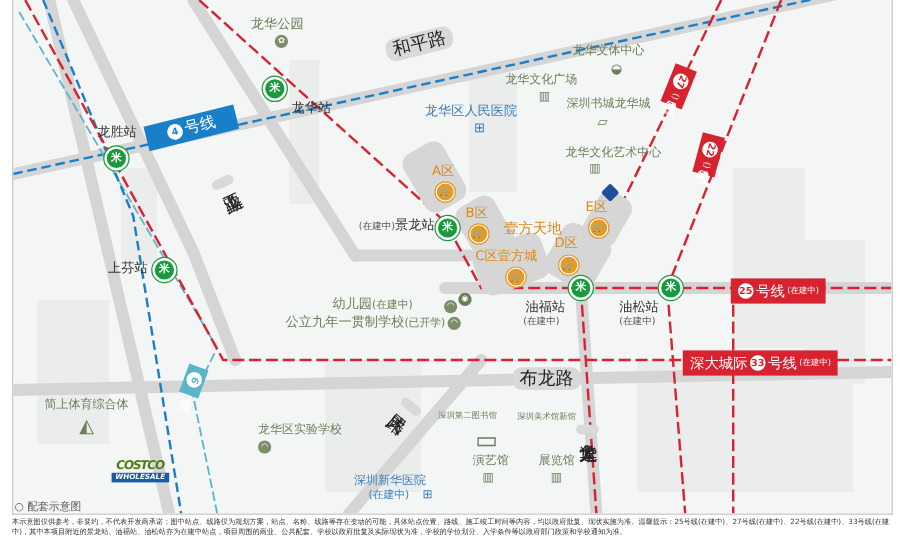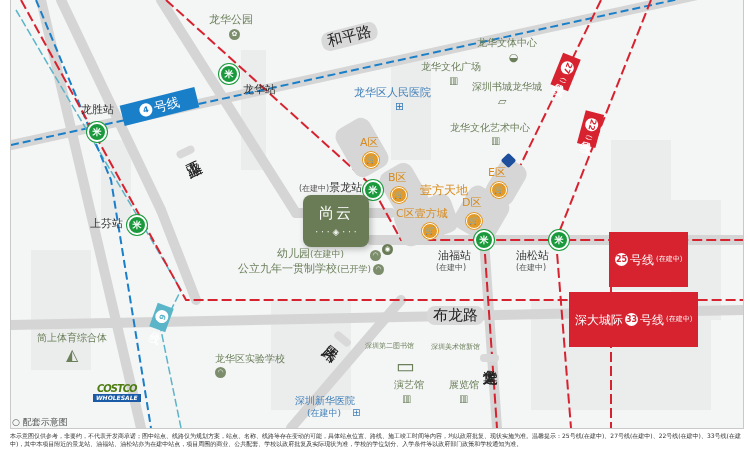--- a/index.html
+++ b/index.html
@@ -11,21 +11,21 @@
   .dark{color:#333;}
   .blue{color:#3f7fb8;}
   .orange{color:#d88a1a;}
   .small{font-size:9px;}
   .s10{font-size:10px;}
   .s11{font-size:11px;}
   .s12{font-size:12px;}
   .sub{font-size:8px;color:#555;}
   .station{position:absolute;width:16px;height:16px;border-radius:50%;background:#1a9a3c;border:2px solid #fff;box-shadow:0 0 0 1px #1a9a3c;color:#fff;font-size:9px;font-weight:bold;display:flex;align-items:center;justify-content:center;line-height:1;}
   .road-label{position:absolute;background:#d9d9d9;border-radius:8px;color:#222;font-size:15px;padding:2px 6px;white-space:nowrap;line-height:1;}
-  .line-badge{position:absolute;background:#d7222f;color:#fff;font-size:12px;padding:21px 6px;white-space:nowrap;line-height:1;display:flex;align-items:center;gap:2px;}
+  .line-badge{position:absolute;background:#d7222f;color:#fff;font-size:12px;padding:4px 6px;white-space:nowrap;line-height:1;display:flex;align-items:center;gap:2px;}
   .circ{display:inline-flex;width:13px;height:13px;border-radius:50%;background:#fff;color:#d7222f;font-size:8px;font-weight:bold;align-items:center;justify-content:center;}
   .circ-b{color:#1a7fc9;}
   .cart{position:absolute;width:14px;height:14px;border-radius:50%;background:#e39a28;border:1.5px solid #fff;box-shadow:0 0 0 1px #e39a28;color:#fff;font-size:8px;display:flex;align-items:center;justify-content:center;line-height:1;}
   .poi-ico{position:absolute;width:11px;height:11px;border-radius:50%;background:#7c8d6c;color:#fff;font-size:7px;display:flex;align-items:center;justify-content:center;line-height:1;}
   .zone{position:absolute;background:#d6d6d6;border-radius:10px;}
   #project{position:absolute;left:292px;top:195px;width:66px;height:52px;background:#6a7c55;border-radius:8px;color:#fff;text-align:center;box-shadow:2px 2px 6px rgba(0,0,0,.25);}
   #project .name{font-size:15px;margin-top:9px;letter-spacing:2px;}
   #project .orn{font-size:9px;margin-top:4px;opacity:.9;}
   #legend{position:absolute;left:12px;top:416px;font-size:9px;color:#555;}
   #disclaimer{position:absolute;left:10px;top:432px;width:735px;font-size:6px;color:#333;line-height:8px;}
@@ -136,24 +136,20 @@
   </div>
 
   <div class="station" style="left:463px;top:230px;">米</div>
   <div class="lbl dark s11" style="left:427px;top:250px;">油福站</div>
   <div class="lbl sub" style="left:425px;top:264px;">(在建中)</div>
 
   <div class="station" style="left:538px;top:230px;">米</div>
   <div class="lbl dark s11" style="left:505px;top:250px;">油松站</div>
   <div class="lbl sub" style="left:505px;top:264px;">(在建中)</div>
 
-  <div id="project">
-    <div class="name">尚云</div>
-    <div class="orn">· · · ◈ · · ·</div>
-  </div>
   <div class="poi-ico" style="left:371px;top:244px;background:#6a7c55;">◉</div>
 
   <div class="lbl orange s11" style="left:349px;top:137px;">A区</div>
   <div class="cart" style="left:352px;top:152px;">🛒</div>
   <div class="lbl orange s11" style="left:377px;top:172px;">B区</div>
   <div class="cart" style="left:380px;top:187px;">🛒</div>
   <div class="lbl orange s11" style="left:385px;top:208px;">C区壹方城</div>
   <div class="cart" style="left:411px;top:223px;">🛒</div>
   <div class="lbl orange s11" style="left:451px;top:197px;">D区</div>
   <div class="cart" style="left:455px;top:213px;">🛒</div>
@@ -167,21 +163,21 @@
 
   <div class="lbl blue s11" style="left:343px;top:87px;">龙华区人民医院</div>
   <div class="lbl blue s11" style="left:384px;top:101px;">⊞</div>
 
   <div class="lbl green s10" style="left:410px;top:62px;">龙华文化广场</div>
   <div class="lbl green s10" style="left:438px;top:76px;">▥</div>
   <div class="lbl green s10" style="left:466px;top:38px;">龙华文体中心</div>
   <div class="lbl green s11" style="left:498px;top:52px;">◒</div>
   <div class="lbl green s10" style="left:461px;top:82px;">深圳书城龙华城</div>
   <div class="lbl green s11" style="left:487px;top:96px;">▱</div>
-  <div class="lbl green s10" style="left:439px;top:123px;">龙华文化艺术中心</div>
+  <div class="lbl green s10" style="left:460px;top:123px;">龙华文化艺术中心</div>
   <div class="lbl green s10" style="left:480px;top:136px;">▥</div>
 
   <div class="lbl green s11" style="left:266px;top:248px;">
     <span>幼儿园</span><span class="small">(在建中)</span>
   </div>
   <div class="poi-ico" style="left:359px;top:250px;">◠</div>
   <div class="lbl green s11" style="left:227px;top:263px;">
     <span>公立九年一贯制学校</span><span class="small">(已开学)</span>
   </div>
   <div class="poi-ico" style="left:362px;top:264px;">◠</div>

